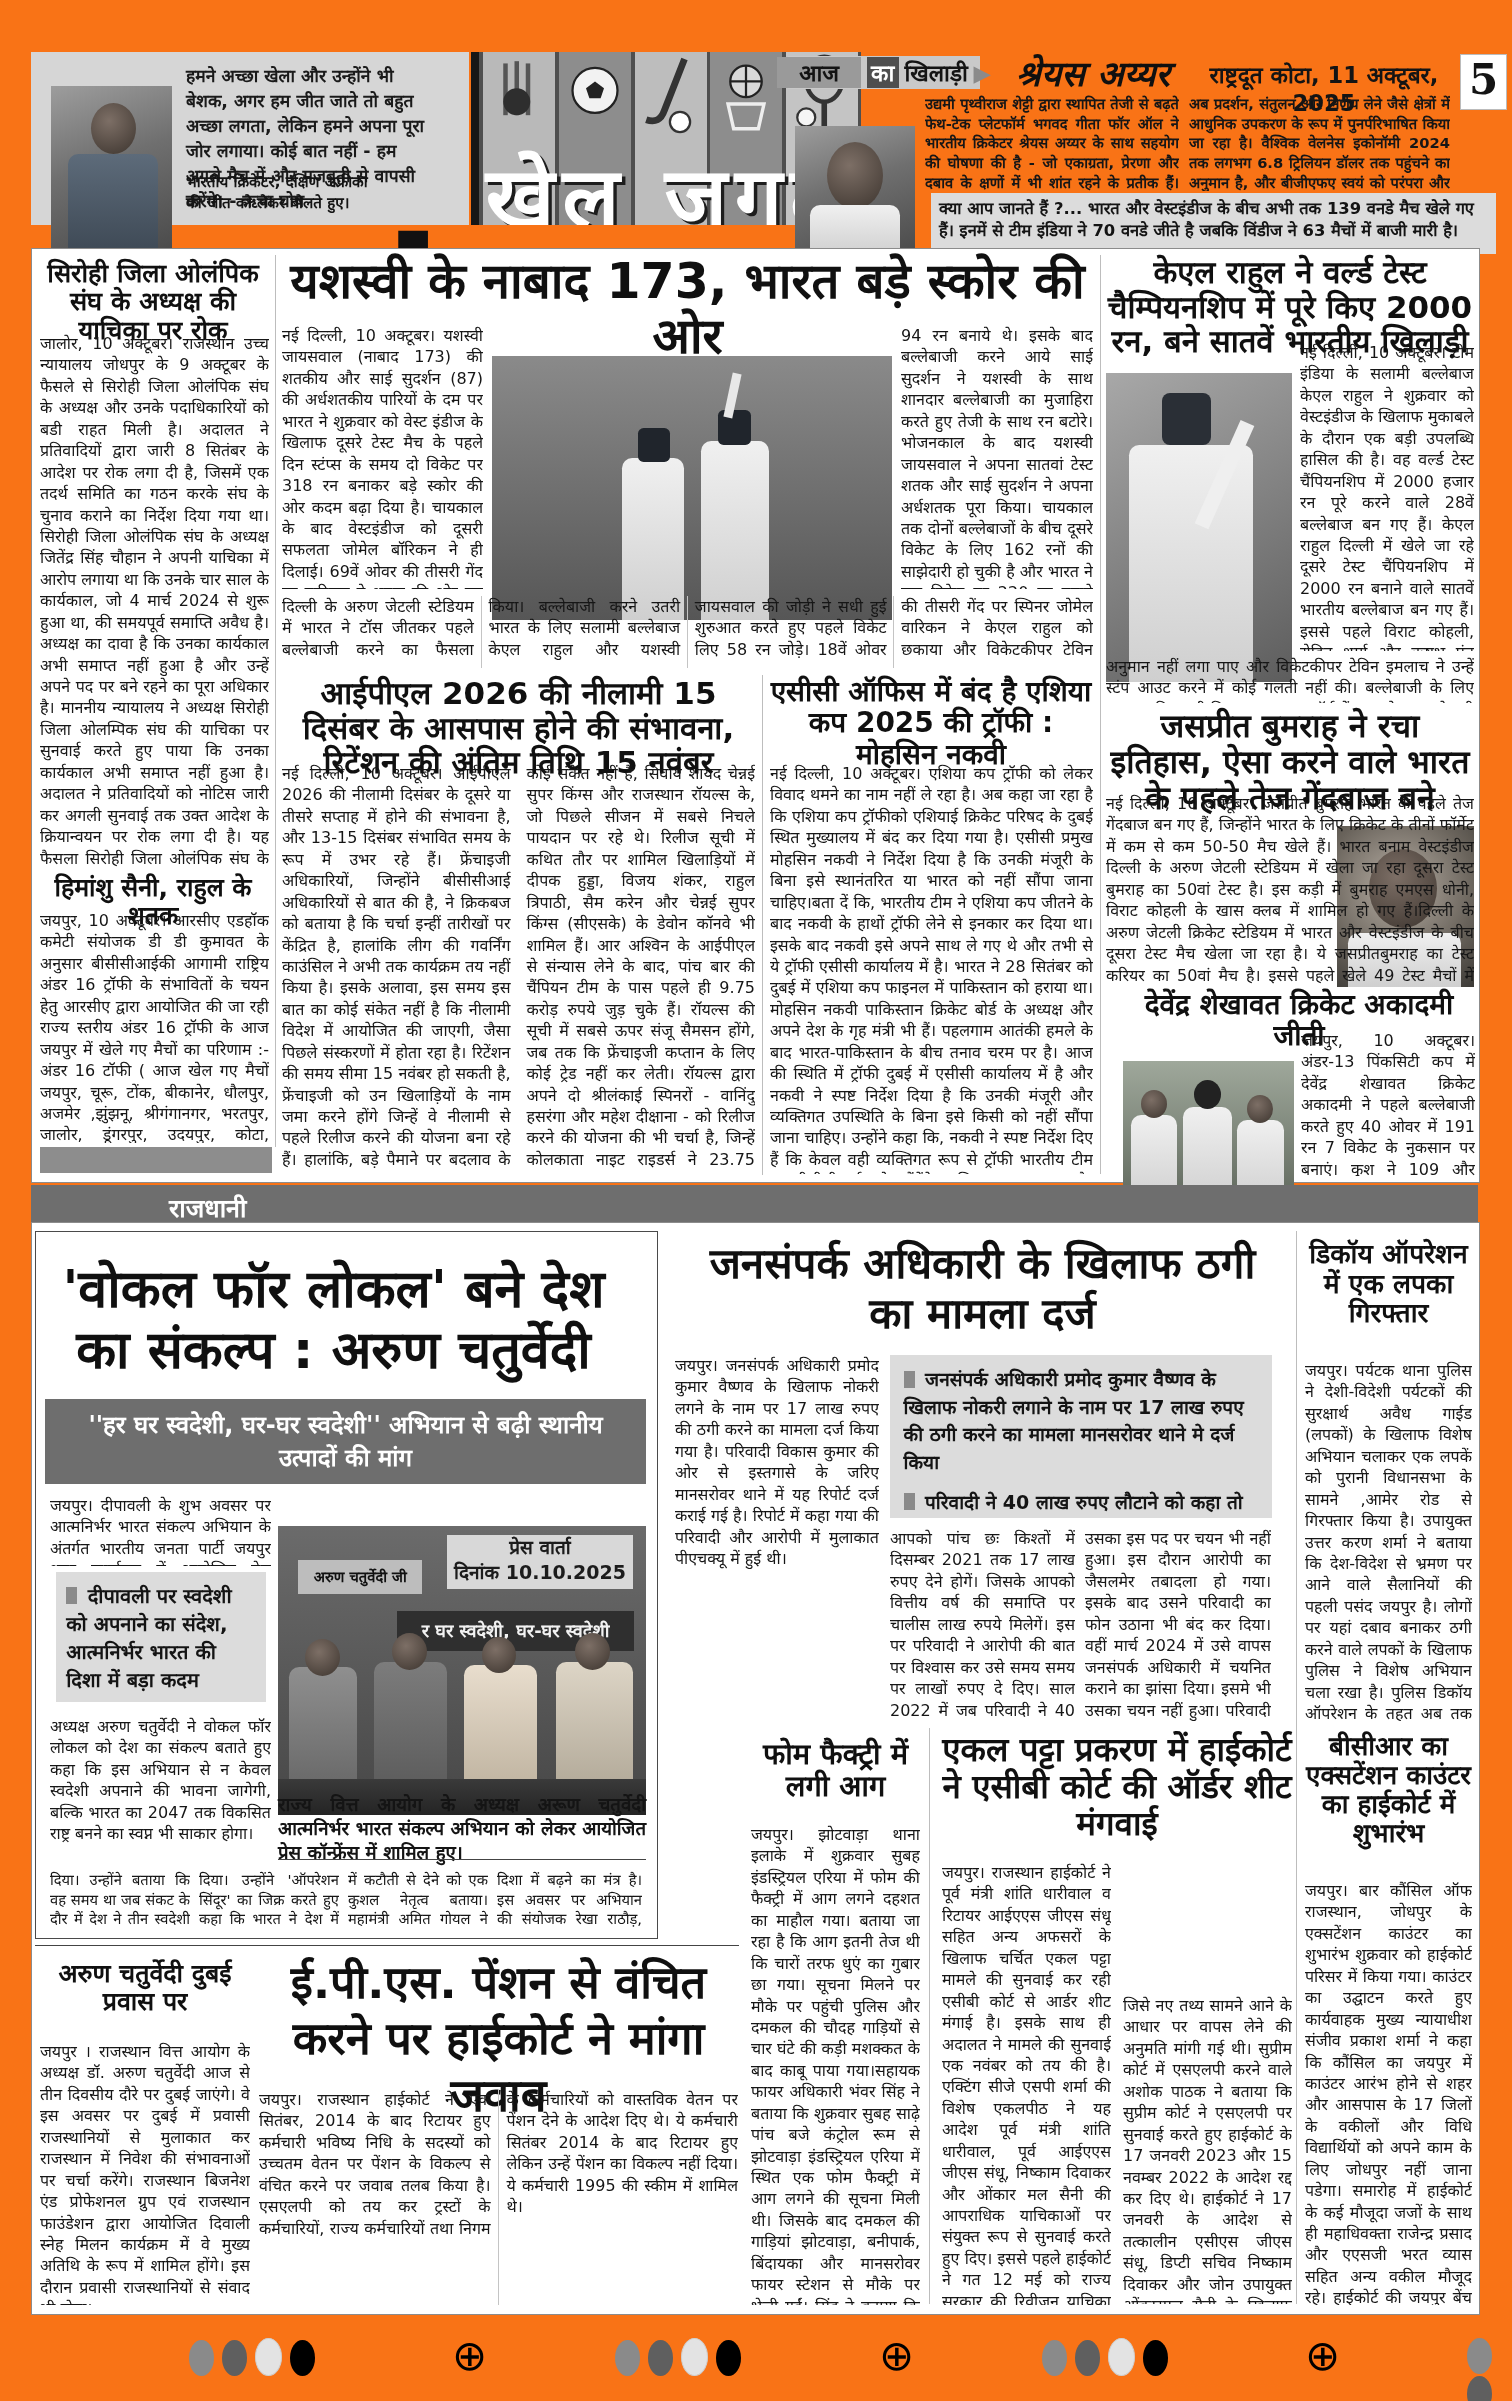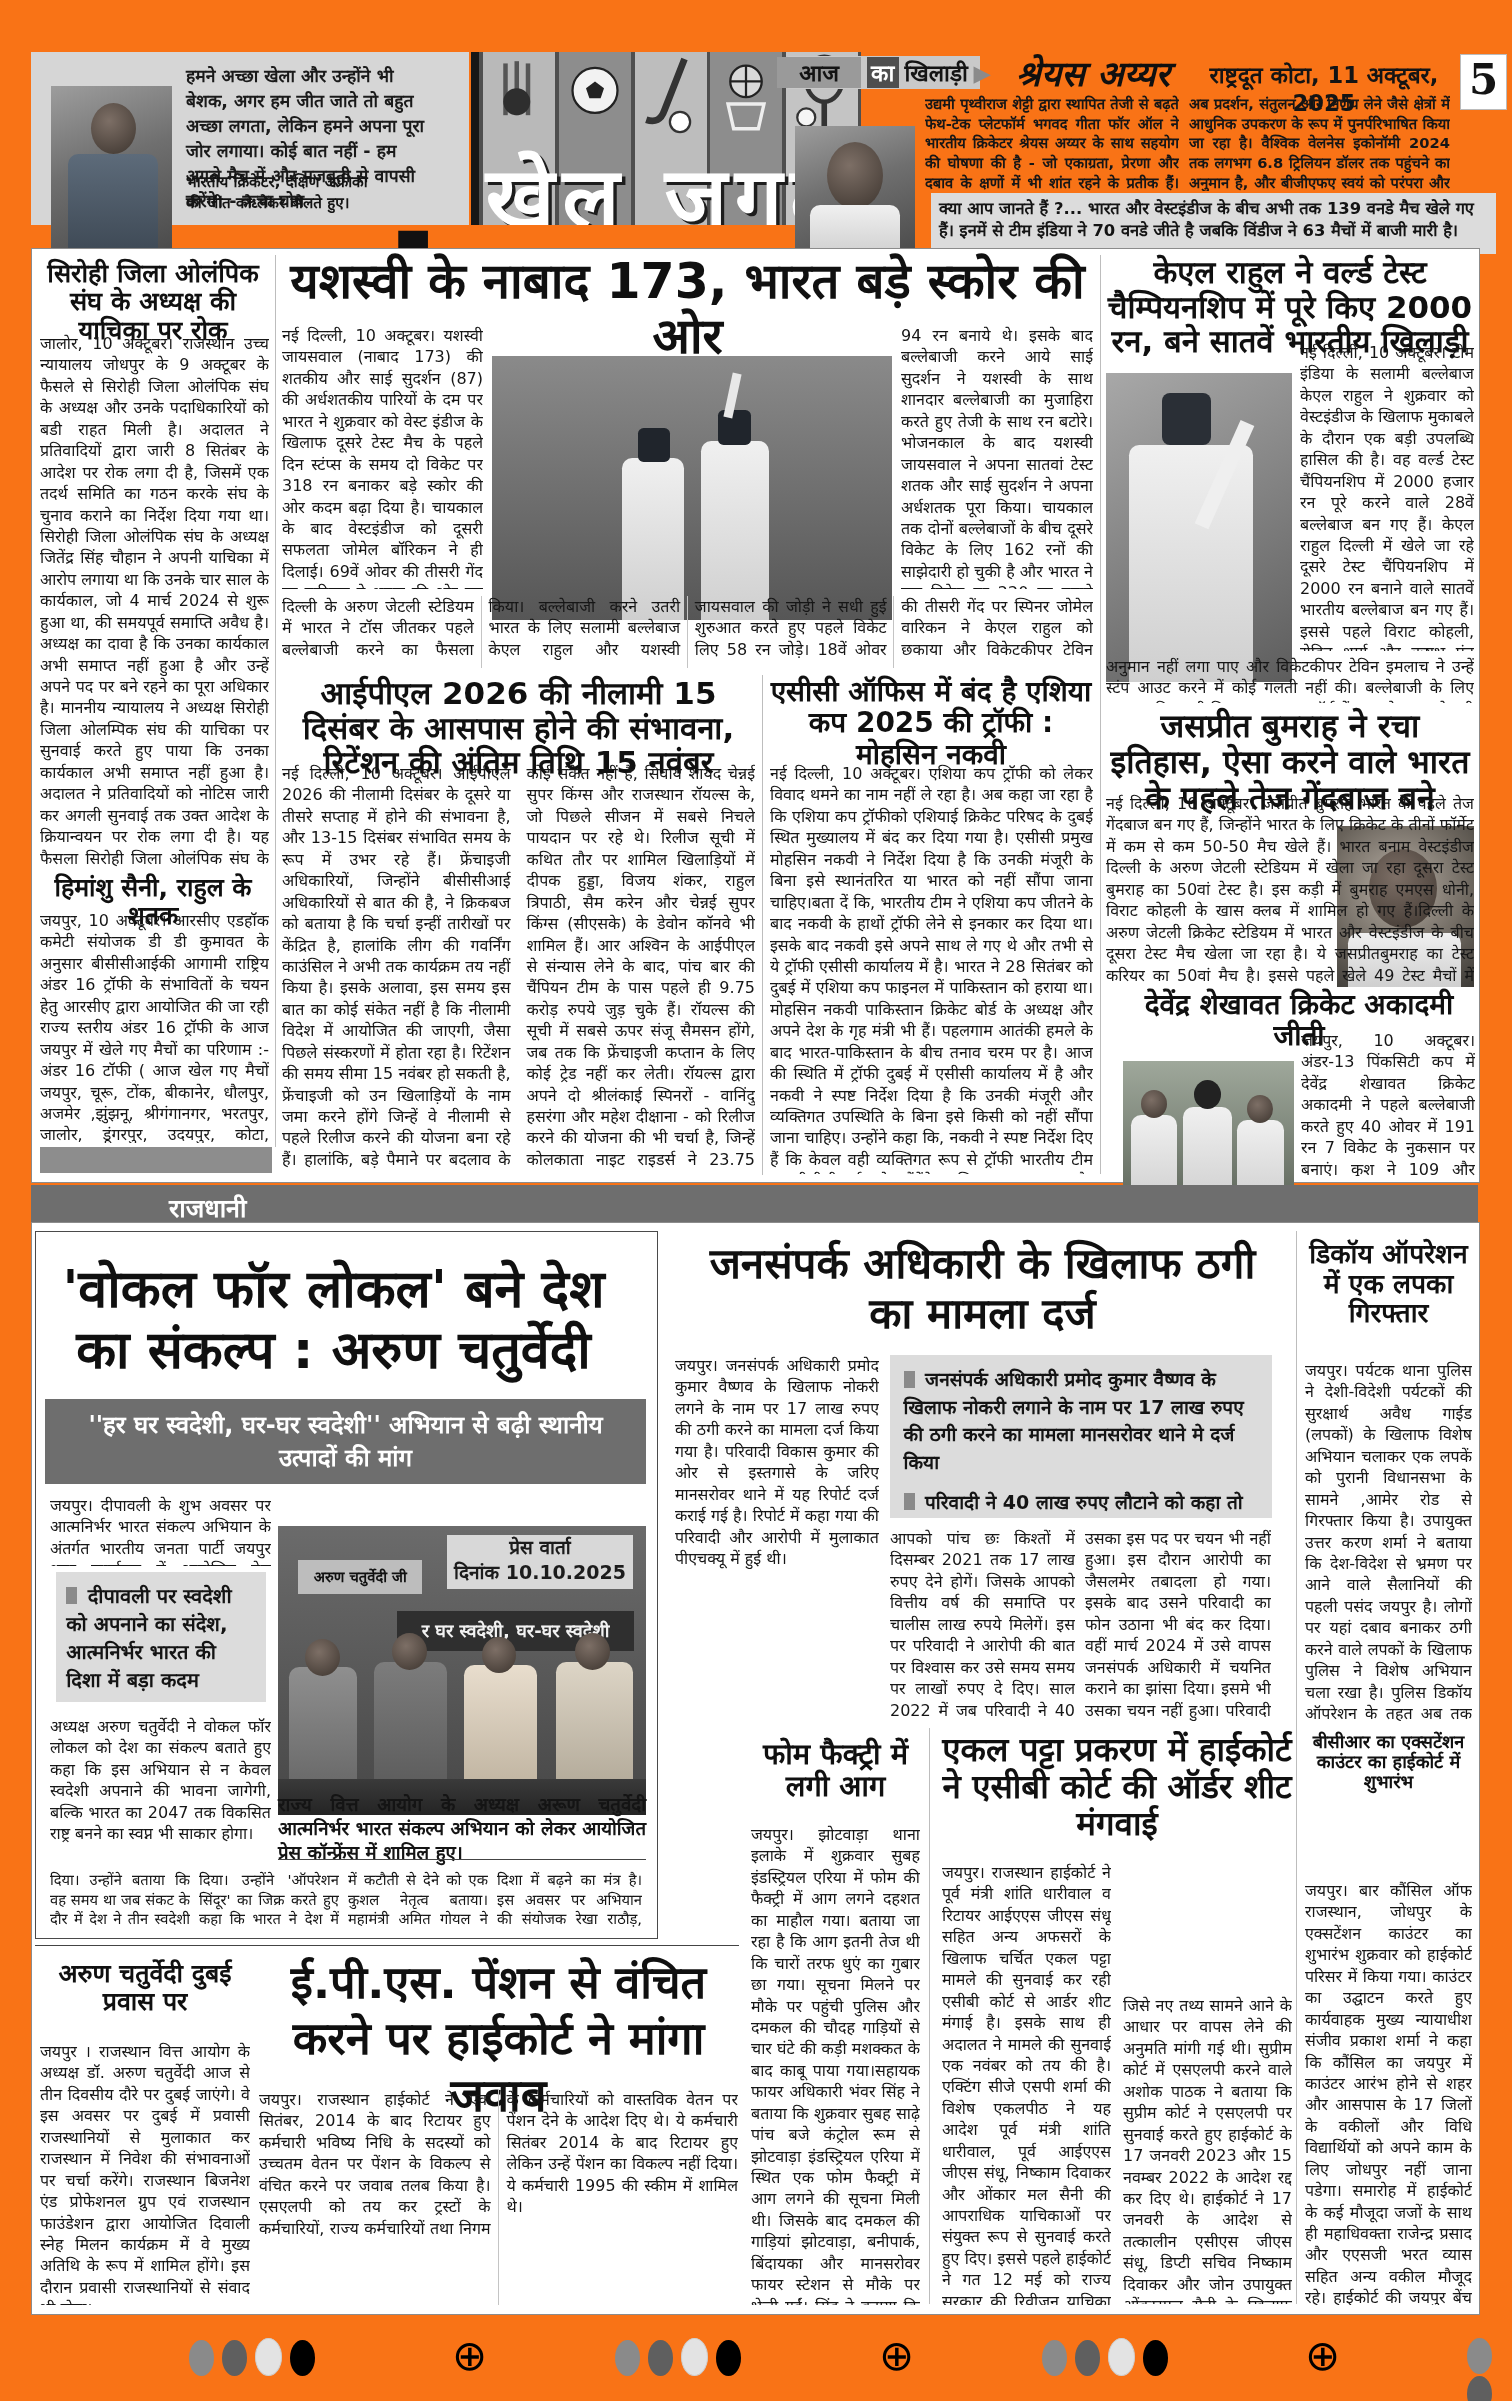--- a/index.html
+++ b/index.html
@@ -211,21 +211,21 @@
   <div class="abs hl" style="left:1305px;top:1239px;width:167px;font-size:26.5px;">डिकॉय ऑपरेशन में एक लपका गिरफ्तार</div>
   <div class="abs body" style="left:1305px;top:1360px;width:167px;height:361px;">जयपुर। पर्यटक थाना पुलिस ने देशी-विदेशी पर्यटकों की सुरक्षार्थ अवैध गाईड (लपकों) के खिलाफ विशेष अभियान चलाकर एक लपकें को पुरानी विधानसभा के सामने ,आमेर रोड से गिरफ्तार किया है। उपायुक्त उत्तर करण शर्मा ने बताया कि देश-विदेश से भ्रमण पर आने वाले सैलानियों की पहली पसंद जयपुर है। लोगों पर यहां दबाव बनाकर ठगी करने वाले लपकों के खिलाफ पुलिस ने विशेष अभियान चला रखा है। पुलिस डिकॉय ऑपरेशन के तहत अब तक 13 लपकों को गिरफ्तार कर चुकी है। इस डिकॉय ऑपरेशन के तहत शुक्रवार को चंचल सिंह (39) निवासी जयपुर को अवैध रूप से गाइडिंग करते हुए गिरफ्तार किया। आरोपी के खिलाफ पर्यटक थाने में मामला दर्ज कर जांच शुरू की गई है।</div>
 
   <div class="abs hl" style="left:751px;top:1738px;width:169px;font-size:29px;">फोम फैक्ट्री में लगी आग</div>
   <div class="abs body" style="left:751px;top:1824px;width:169px;height:481px;">जयपुर। झोटवाड़ा थाना इलाके में शुक्रवार सुबह इंडस्ट्रियल एरिया में फोम की फैक्ट्री में आग लगने दहशत का माहौल गया। बताया जा रहा है कि आग इतनी तेज थी कि चारों तरफ धुएं का गुबार छा गया। सूचना मिलने पर मौके पर पहुंची पुलिस और दमकल की चौदह गाड़ियों से चार घंटे की कड़ी मशक्कत के बाद काबू पाया गया।सहायक फायर अधिकारी भंवर सिंह ने बताया कि शुक्रवार सुबह साढ़े पांच बजे कंट्रोल रूम से झोटवाड़ा इंडस्ट्रियल एरिया में स्थित एक फोम फैक्ट्री में आग लगने की सूचना मिली थी। जिसके बाद दमकल की गाड़ियां झोटवाड़ा, बनीपार्क, बिंदायका और मानसरोवर फायर स्टेशन से मौके पर भेजी गईं। सिंह ने बताया कि आग की लपटें इतनी तेज थी कि फैक्ट्री में रखा सारा सामान जलकर खाक हो गया और आसपास की फैक्ट्रियों को भी खतरा हो गया था। आग के कारण क्षेत्र में धुआं ही धुआं छा गया। किसी प्रकार की जनहानि की पुष्टि नहीं हुई है। फिलहाल आग लगने के कारणों का पता नहीं चल सका है। प्राथमिक जांच में शॉर्ट सर्किट माना जा रहा है।</div>
 
   <div class="abs hl" style="left:942px;top:1732px;width:350px;font-size:33px;">एकल पट्टा प्रकरण में हाईकोर्ट ने एसीबी कोर्ट की ऑर्डर शीट मंगवाई</div>
   <div class="abs body" style="left:942px;top:1862px;width:169px;height:443px;">जयपुर। राजस्थान हाईकोर्ट ने पूर्व मंत्री शांति धारीवाल व रिटायर आईएएस जीएस संधू सहित अन्य अफसरों के खिलाफ चर्चित एकल पट्टा मामले की सुनवाई कर रही एसीबी कोर्ट से आर्डर शीट मंगाई है। इसके साथ ही अदालत ने मामले की सुनवाई एक नवंबर को तय की है। एक्टिंग सीजे एसपी शर्मा की विशेष एकलपीठ ने यह आदेश पूर्व मंत्री शांति धारीवाल, पूर्व आईएएस जीएस संधू, निष्काम दिवाकर और ओंकार मल सैनी की आपराधिक याचिकाओं पर संयुक्त रूप से सुनवाई करते हुए दिए। इससे पहले हाईकोर्ट ने गत 12 मई को राज्य सरकार की रिवीजन याचिका वापस लेने वाली अर्जी मंजूर कर दी थी। वहीं अशोक पाठक को इंटर्वीनर बनाते हुए मामले में पक्ष रखने व अदालत को सहयोग करने के लिए कहा था। राज्य सरकार ने मामले में जीएस संधू सहित तत्कालीन अधिकारियों के खिलाफ चल रहे मुकदमे को वापस लेने की अर्जी को एसीबी कोर्ट की ओर से खारिज करने के खिलाफ हाईकोर्ट में रिवीजन अर्जी दायर की थी।</div>
   <div class="abs body" style="left:1123px;top:1995px;width:169px;height:309px;">जिसे नए तथ्य सामने आने के आधार पर वापस लेने की अनुमति मांगी गई थी। सुप्रीम कोर्ट में एसएलपी करने वाले अशोक पाठक ने बताया कि सुप्रीम कोर्ट ने एसएलपी पर सुनवाई करते हुए हाईकोर्ट के 17 जनवरी 2023 और 15 नवम्बर 2022 के आदेश रद्द कर दिए थे। हाईकोर्ट ने 17 जनवरी के आदेश से तत्कालीन एसीएस जीएस संधू, डिप्टी सचिव निष्काम दिवाकर और जोन उपायुक्त ओंकारमल सैनी के खिलाफ आपराधिक कार्रवाई बंद कर दी थी। जबकि नवंबर 2022 के आदेश से पूर्व मंत्री धारीवाल के खिलाफ एसीबी कोर्ट में चल रही प्रोटेस्ट पिटीशन सहित अन्य आपराधिक कार्रवाई को रद्द कर दिया था। सुप्रीम कोर्ट ने हाईकोर्ट के सीजे को कहा था कि वे मामले में दुबारा सुनवाई कर दो माह में तय करें।</div>
 
-  <div class="abs hl" style="left:1305px;top:1732px;width:167px;font-size:18px;">बीसीआर का एक्सटेंशन काउंटर का हाईकोर्ट में शुभारंभ</div>
+  <div class="abs hl" style="left:1305px;top:1732px;width:167px;font-size:26px;">बीसीआर का एक्सटेंशन काउंटर का हाईकोर्ट में शुभारंभ</div>
   <div class="abs body" style="left:1305px;top:1880px;width:167px;height:425px;">जयपुर। बार कौंसिल ऑफ राजस्थान, जोधपुर के एक्सटेंशन काउंटर का शुभारंभ शुक्रवार को हाईकोर्ट परिसर में किया गया। काउंटर का उद्घाटन करते हुए कार्यवाहक मुख्य न्यायाधीश संजीव प्रकाश शर्मा ने कहा कि कौंसिल का जयपुर में काउंटर आरंभ होने से शहर और आसपास के 17 जिलों के वकीलों और विधि विद्यार्थियों को अपने काम के लिए जोधपुर नहीं जाना पडेगा। समारोह में हाईकोर्ट के कई मौजूदा जजों के साथ ही महाधिवक्ता राजेन्द्र प्रसाद और एएसजी भरत व्यास सहित अन्य वकील मौजूद रहे। हाईकोर्ट की जयपुर बेंच की स्थापना साल 1977 में हुई थी। फिलहाल हाईकोर्ट सहित अधीनस्थ अदालतों में हजारों की संख्या में अधिवक्ता वकालत करते हैं। इन वकीलों को कौंसिल से जुड़े कार्यों और सुविधाओं के लिए जोधपुर जाना पडता था। वहीं नए वकील के रूप में पंजीकृत होने के लिए भी अपने मूल दस्तावेजों को जोधपुर स्थित कौंसिल के कार्यालय में भेजना पड़ता था। एक्सटेंशन काउंटर खुलने से अब इस सभी कामों के लिए यहां आवेदन किया जा सकेगा।</div>
 
   <div class="rule-h" style="left:35px;top:1945px;width:704px;background:#444;"></div>
 
   <div class="abs hl" style="left:40px;top:1960px;width:210px;font-size:25px;">अरुण चतुर्वेदी दुबई प्रवास पर</div>
   <div class="abs body" style="left:40px;top:2041px;width:210px;height:264px;">जयपुर । राजस्थान वित्त आयोग के अध्यक्ष डॉ. अरुण चतुर्वेदी आज से तीन दिवसीय दौरे पर दुबई जाएंगे। वे इस अवसर पर दुबई में प्रवासी राजस्थानियों से मुलाकात कर राजस्थान में निवेश की संभावनाओं पर चर्चा करेंगे। राजस्थान बिजनेश एंड प्रोफेशनल ग्रुप एवं राजस्थान फाउंडेशन द्वारा आयोजित दिवाली स्नेह मिलन कार्यक्रम में वे मुख्य अतिथि के रूप में शामिल होंगे। इस दौरान प्रवासी राजस्थानियों से संवाद भी होगा।</div>
 
   <div class="abs hl" style="left:259px;top:1955px;width:479px;font-size:45px;line-height:1.25;">ई.पी.एस. पेंशन से वंचित करने पर हाईकोर्ट ने मांगा जवाब</div>
   <div class="abs body" style="left:259px;top:2089px;width:479px;height:216px;column-count:2;column-gap:16px;column-rule:0.6px solid #c4c4c4;">जयपुर। राजस्थान हाईकोर्ट ने एक सितंबर, 2014 के बाद रिटायर हुए कर्मचारी भविष्य निधि के सदस्यों को उच्चतम वेतन पर पेंशन के विकल्प से वंचित करने पर जवाब तलब किया है। एसएलपी को तय कर ट्रस्टों के कर्मचारियों, राज्य कर्मचारियों तथा निगम के कर्मचारियों को वास्तविक वेतन पर पेंशन देने के आदेश दिए थे। ये कर्मचारी सितंबर 2014 के बाद रिटायर हुए लेकिन उन्हें पेंशन का विकल्प नहीं दिया। ये कर्मचारी 1995 की स्कीम में शामिल थे।</div>
 

